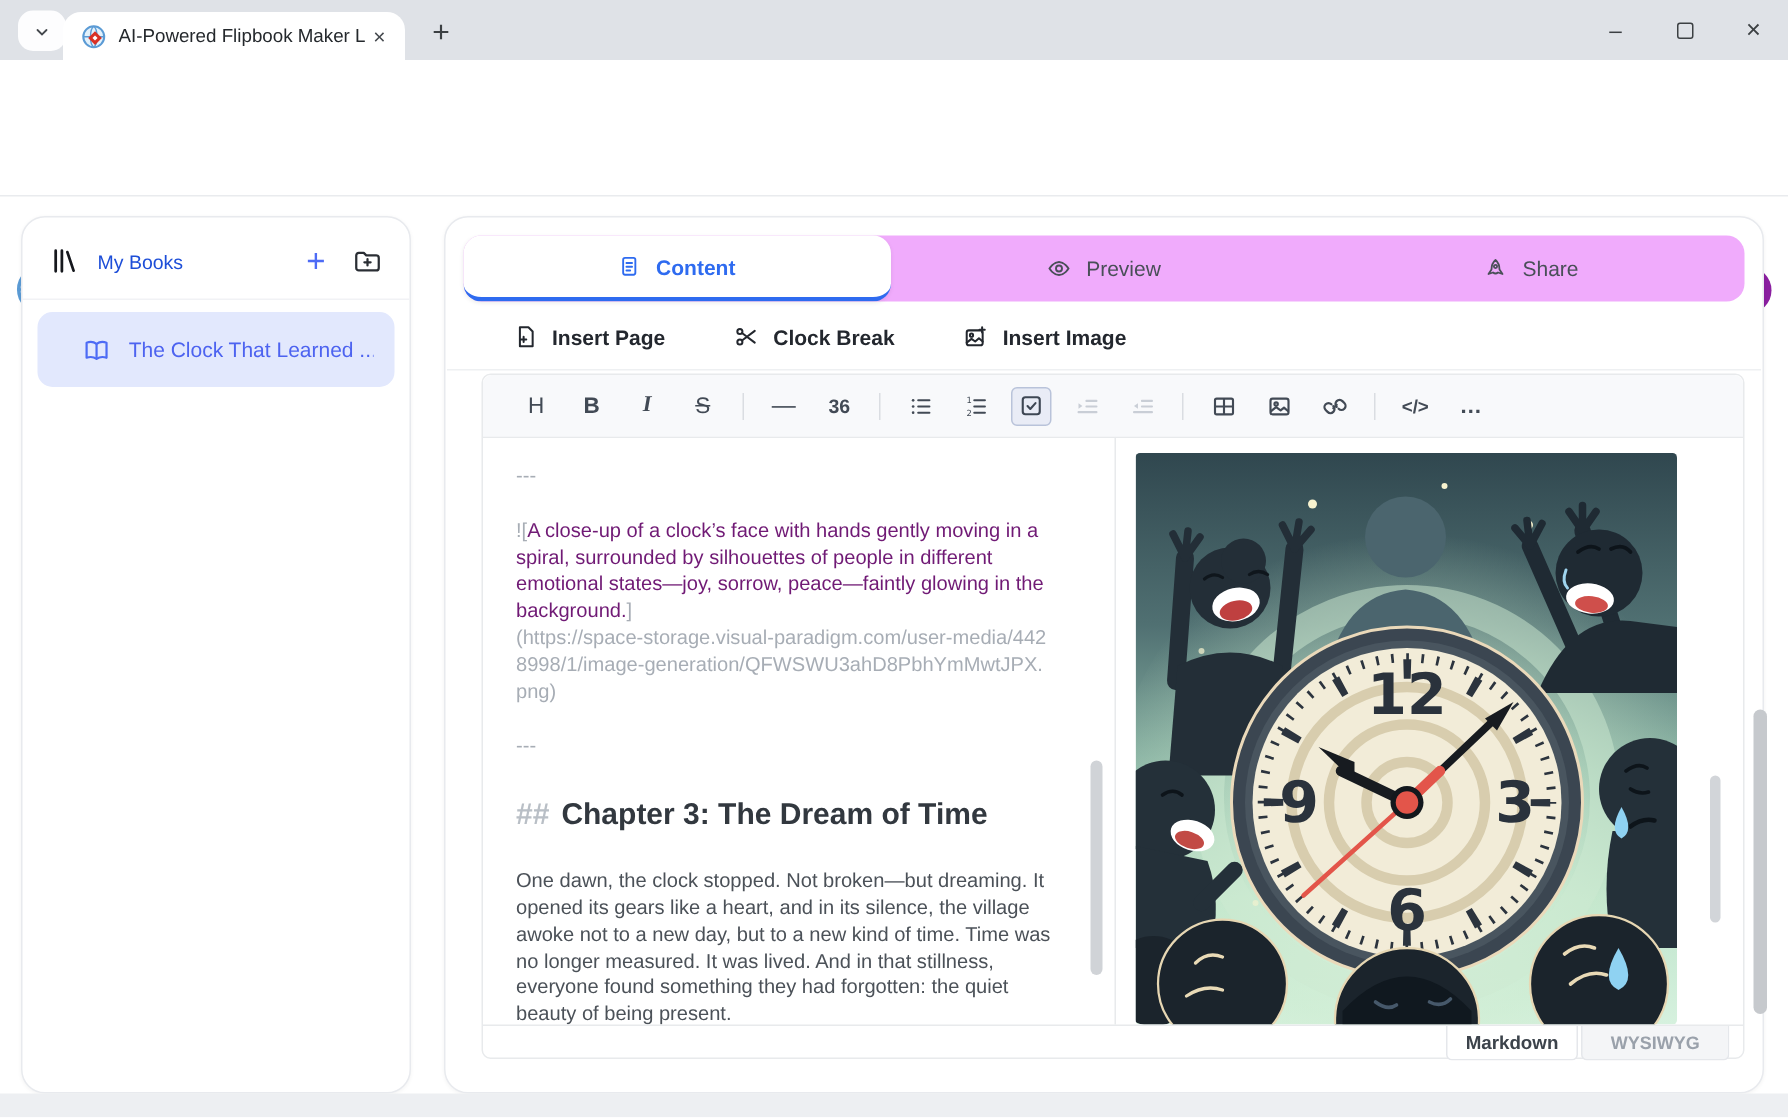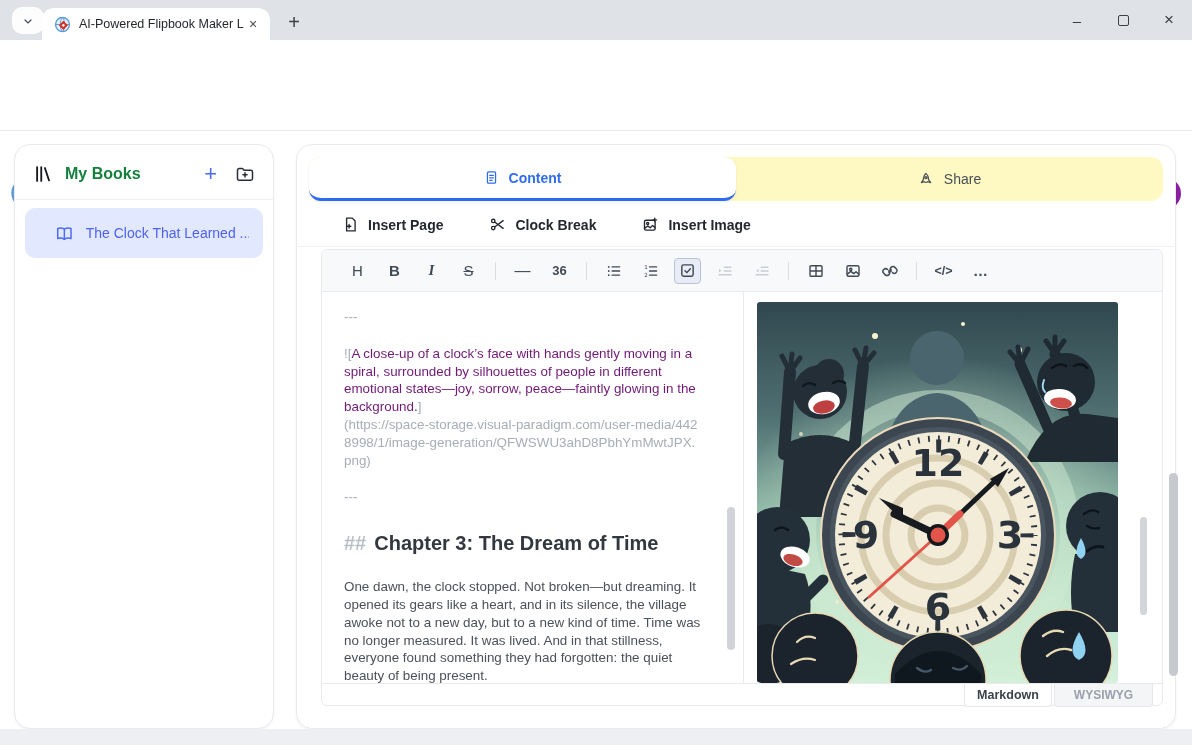--- a/index.html
+++ b/index.html
@@ -38,30 +38,30 @@
   .powered { position:absolute; left:50px; top:112px; font-size:11.5px; color:#6a7076; }
   .powered a { color:#6a7076; text-decoration:underline; }
   .collapse-btn { position:absolute; left:934px; top:99px; width:20px; height:20px; color:#3c4349; }
   .saved-btn { position:absolute; left:976px; top:93px; height:31px; padding:0 16px; border-radius:16px; background:#a9b5f8; color:#fff; font-size:13.5px; font-weight:600; display:flex; align-items:center; gap:7px; }
   .moreapps-btn { position:absolute; left:1060px; top:93px; height:31px; padding:0 13px; border-radius:8px; background:#19a26b; color:#fff; font-size:13.5px; font-weight:700; display:flex; align-items:center; }
   .havatar { position:absolute; left:1150px; top:93px; width:31px; height:31px; border-radius:50%; background:#8a1fa0; color:#fff; font-size:15px; font-weight:700; display:flex; align-items:center; justify-content:center; }
 
   
   .sidebar { position:absolute; left:14px; top:144px; width:260px; height:585px; background:#fff; border:1px solid #e8eaee; border-radius:16px; box-shadow:0 1px 3px rgba(0,0,0,.05); }
   .sb-head { display:flex; align-items:center; padding:18px 18px 14px 18px; gap:10px; }
-  .sb-title { font-size:16px; font-weight:700; color:#15803d; flex:1; }
+  .sb-title { font-size:13px; font-weight:400; color:#1d4ed8; flex:1; }
   .sb-add { color:#4d6bf5; font-size:22px; font-weight:400; line-height:1; padding:0 8px; }
   .sb-folder { color:#2a2e34; }
   .sb-div { height:1px; background:#f1f2f5; margin:0 0 8px 0; }
   .sb-item { margin:0 10px; height:50px; background:#e2e8fd; border-radius:10px; display:flex; align-items:center; padding:0 14px 0 30px; gap:12px; }
   .sb-item-label { font-size:14px; color:#4d63f0; white-space:nowrap; overflow:hidden; }
 
   
   .maincard { position:absolute; left:296px; top:144px; width:880px; height:585px; background:#fff; border:1px solid #e8eaee; border-radius:16px; box-shadow:0 1px 3px rgba(0,0,0,.05); }
-  .tabbar { position:absolute; left:12px; top:12px; width:854px; height:44px; background:#fef9c3; border-radius:12px; display:flex; }
+  .tabbar { position:absolute; left:12px; top:12px; width:854px; height:44px; background:#f0abfc; border-radius:12px; display:flex; }
   .vtab { flex:1; display:flex; align-items:center; justify-content:center; gap:10px; font-size:14px; color:#494f58; }
   .vtab.active { background:#fff; border-radius:12px; border-bottom:3px solid #2e6bf0; color:#2e6bf0; font-weight:600; box-shadow:0 1px 3px rgba(0,0,0,.08); }
   .insertbar { position:absolute; left:1px; top:58px; width:876px; height:44px; border-bottom:1px solid #eef0f2; display:flex; align-items:center; padding-left:44px; gap:46px; }
   .ins-btn { display:flex; align-items:center; gap:9px; font-size:14px; font-weight:600; color:#23272e; }
 
   .editorbox { position:absolute; left:24px; top:104px; width:842px; height:457px; border:1px solid #e8eaec; border-radius:6px; }
   .fmtbar { height:42px; background:#f8f9fb; border-bottom:1px solid #e8eaec; border-radius:6px 6px 0 0; display:flex; align-items:center; padding-left:22px; gap:10px; }
   .f-ic { width:27px; height:26px; display:flex; align-items:center; justify-content:center; color:#424a55; font-size:16px; }
   .f-ic.txt { font-weight:700; font-size:15px; }
   .f-ic.dis { color:#c9ced6; }
@@ -235,20 +235,27 @@
 
   <main class="maincard">
 
     <div class="tabbar">
       <div class="vtab active">
         <svg width="15" height="15" viewBox="0 0 24 24" fill="none" stroke="currentColor" stroke-width="2" stroke-linecap="round">
             <rect x="5.5" y="3" width="13" height="18" rx="2"></rect>
             <path d="M9 8.5h6 M9 12.5h6 M9 16.5h4"></path>
           </svg>
         <span>Content</span>
+      </div>
+      <div class="vtab">
+        <svg width="16" height="16" viewBox="0 0 24 24" fill="none" stroke="currentColor" stroke-width="1.9">
+            <path d="M2.5 12S6.5 5.5 12 5.5 21.5 12 21.5 12 17.5 18.5 12 18.5 2.5 12 2.5 12z"></path>
+            <circle cx="12" cy="12" r="3"></circle>
+          </svg>
+        <span>Preview</span>
       </div>
       <div class="vtab">
         <svg width="16" height="16" viewBox="0 0 24 24" fill="none" stroke="currentColor" stroke-width="1.8" stroke-linejoin="round">
             <path d="M12 3.5q4 3.5 4 9.5l3 4.5-4.5-1.5q-2.5 2-5 0L5 17.5 8 13q0-6 4-9.5z"></path>
             <circle cx="12" cy="10" r="1.6"></circle>
           </svg>
         <span>Share</span>
       </div>
     </div>
 

